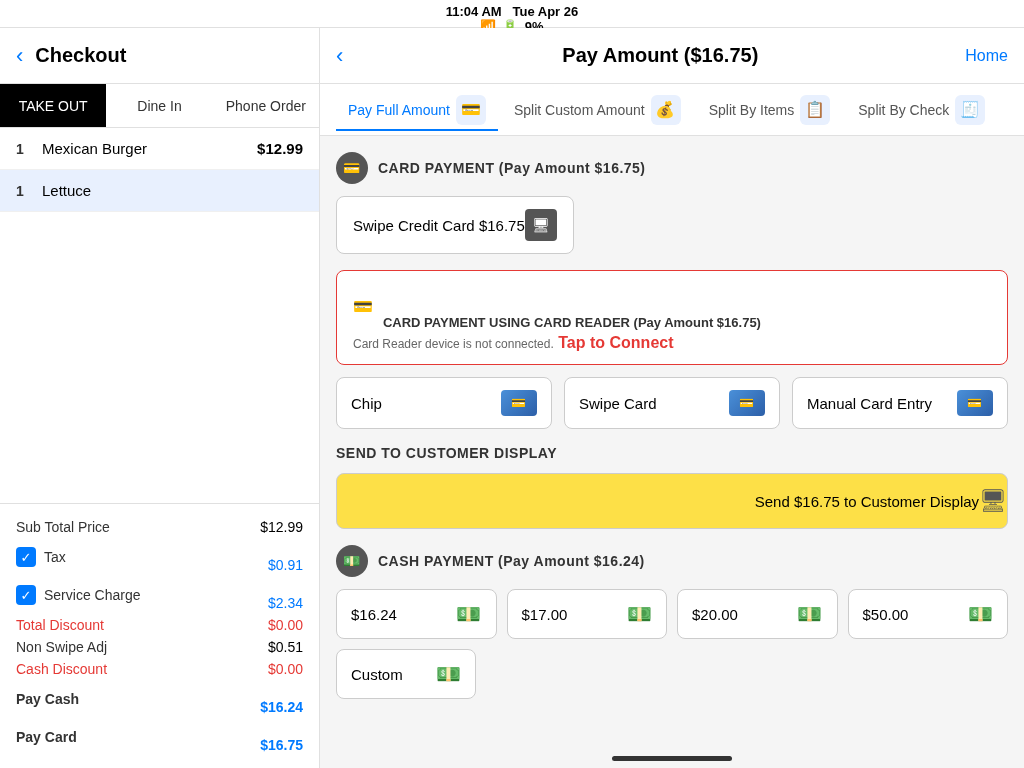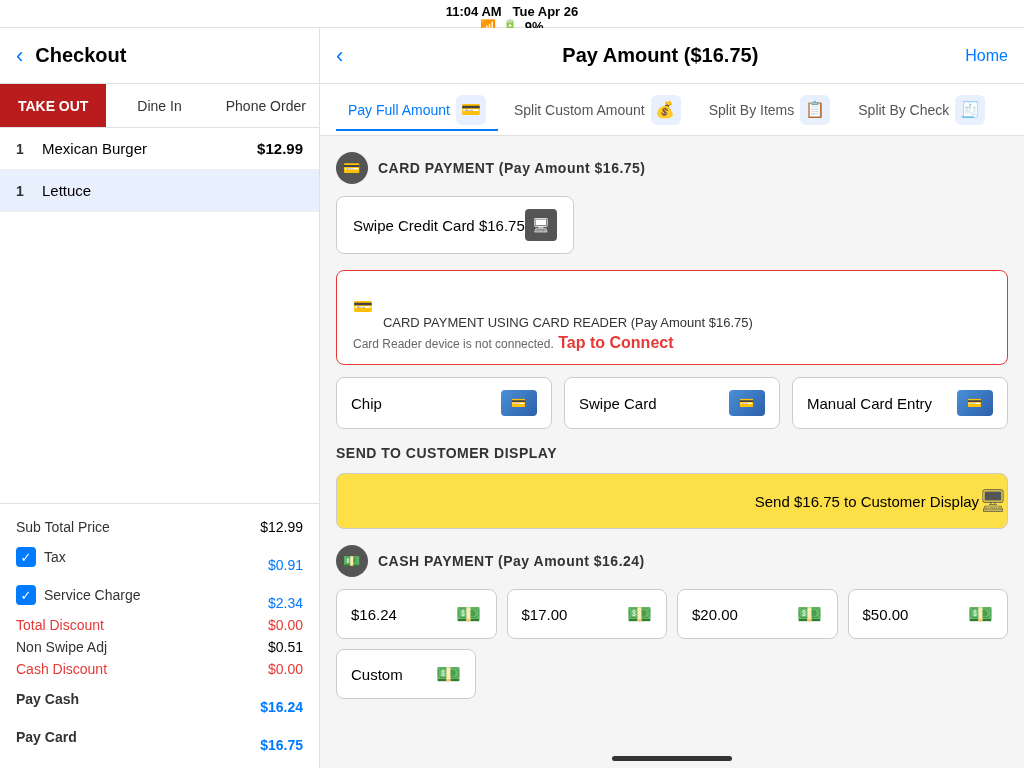--- a/index.html
+++ b/index.html
@@ -29,21 +29,21 @@
     .left-title { font-size: 20px; font-weight: 600; color: #000; }
 
     .order-type-tabs {
       display: flex; border-bottom: 1px solid #e0e0e0; height: 44px;
     }
     .order-tab {
       flex: 1; display: flex; align-items: center; justify-content: center;
       font-size: 14px; font-weight: 500; cursor: pointer; border: none;
       background: none; color: #333;
     }
-    .order-tab.active { background: #b91c1c; color: #fff; font-weight: 700; }
+    .order-tab.active { background: #000000; color: #fff; font-weight: 400; }
 
     .order-items { flex: 1; overflow-y: auto; }
     .order-item {
       display: flex; align-items: center; padding: 12px 16px;
       border-bottom: 1px solid #f0f0f0;
     }
     .order-item.highlighted { background: #e8f0fe; }
     .item-qty { font-size: 14px; font-weight: 600; margin-right: 10px; color: #333; min-width: 16px; }
     .item-name { flex: 1; font-size: 15px; color: #000; }
     .item-price { font-size: 15px; font-weight: 600; color: #000; }
@@ -109,21 +109,21 @@
       color: #fff; font-size: 14px;
     }
     .section-title { font-size: 14px; font-weight: 700; color: #333; letter-spacing: 0.5px; }
 
     
     .card-reader-box {
       border: 1.5px solid #e53935; border-radius: 8px; padding: 12px 16px;
       background: #fff; margin-bottom: 12px;
     }
     .card-reader-header { display: flex; align-items: center; gap: 10px; margin-bottom: 4px; }
-    .card-reader-title { font-size: 13px; font-weight: 400; color: #333; margin-top: 32px; }
+    .card-reader-title { font-size: 13px; font-weight: 700; color: #333; margin-top: 32px; }
     .card-reader-sub { font-size: 12px; color: #666; }
     .tap-connect { color: #e53935; font-weight: 600; cursor: pointer; }
 
     
     .btn-row { display: flex; gap: 12px; flex-wrap: wrap; }
     .payment-btn {
       flex: 1; min-width: 140px; display: flex; align-items: center; justify-content: space-between;
       padding: 12px 14px; border: 1.5px solid #ccc; border-radius: 8px;
       background: #fff; cursor: pointer; font-size: 15px; font-weight: 500;
     }

